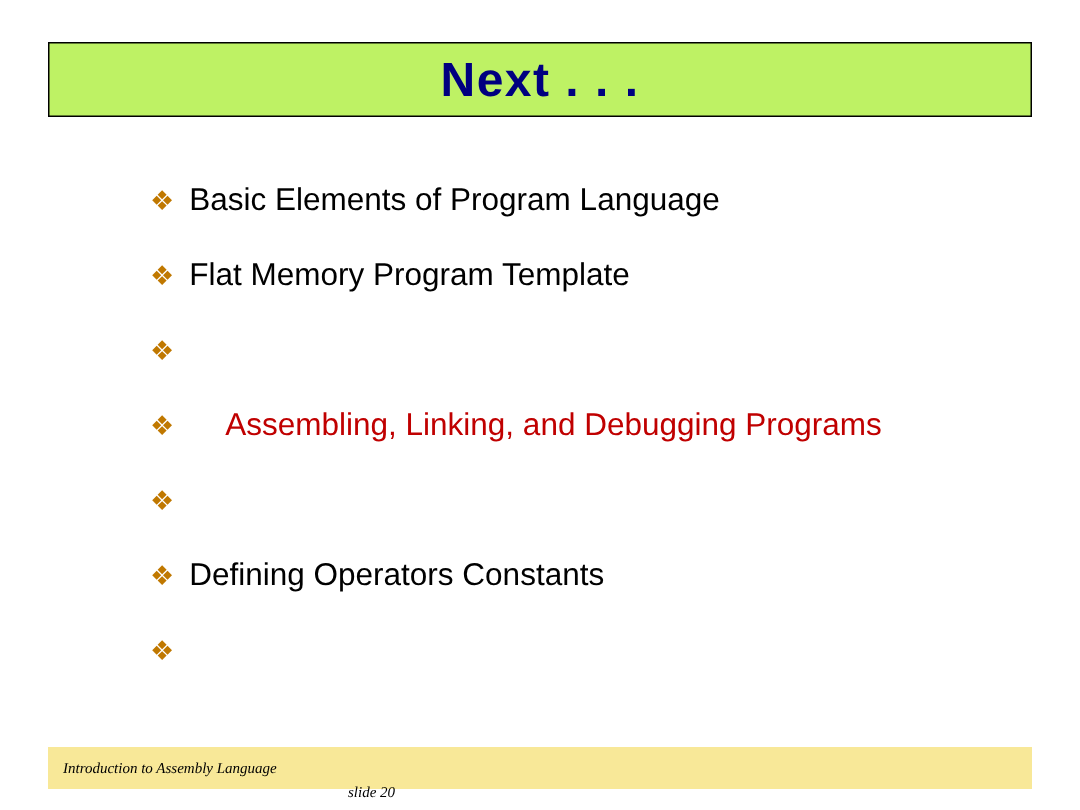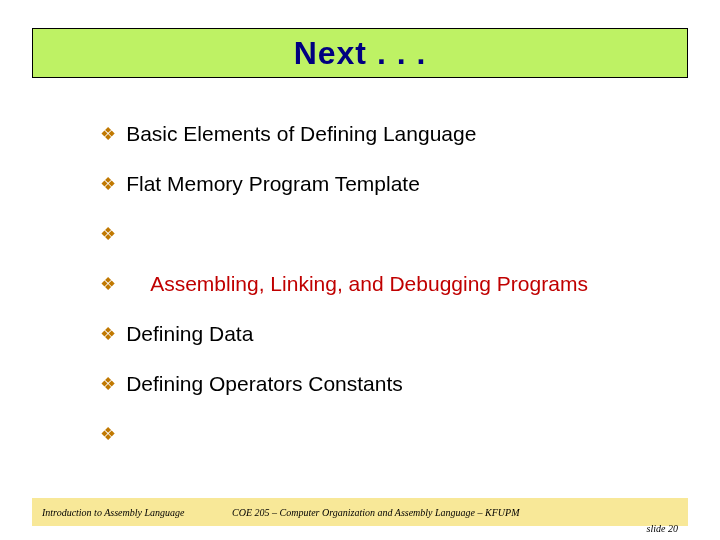--- a/index.html
+++ b/index.html
@@ -84,43 +84,41 @@
 </head>
 <body>
 
 <div class="header">
   <span class="header-title">Next . . .</span>
 </div>
 
 <div class="topics">
     <div class="topic-item">
       <span class="bullet">❖</span>
-      <span class="topic-text">Basic Elements of Defining Language</span>
+      <span class="topic-text">Basic Elements of Program Language</span>
     </div>
     <div class="topic-item">
       <span class="bullet">❖</span>
       <span class="topic-text">Flat Memory Program Template</span>
     </div>
     <div class="topic-item">
       <span class="bullet">❖</span>
     </div>
     <div class="topic-item highlight">
       <span class="bullet">❖</span>
       <span class="topic-text">Assembling, Linking, and Debugging Programs</span>
     </div>
     <div class="topic-item">
       <span class="bullet">❖</span>
-      <span class="topic-text">Defining Data</span>
     </div>
     <div class="topic-item">
       <span class="bullet">❖</span>
       <span class="topic-text">Defining Operators Constants</span>
     </div>
     <div class="topic-item">
       <span class="bullet">❖</span>
     </div>
   </div>
 
 <div class="footer">
   <span class="footer-left">Introduction to Assembly Language</span>
-  <span class="footer-center">COE 205 – Computer Organization and Assembly Language – KFUPM</span>
   <span class="footer-right">slide 20</span>
 </div>
 
 </body></html>

